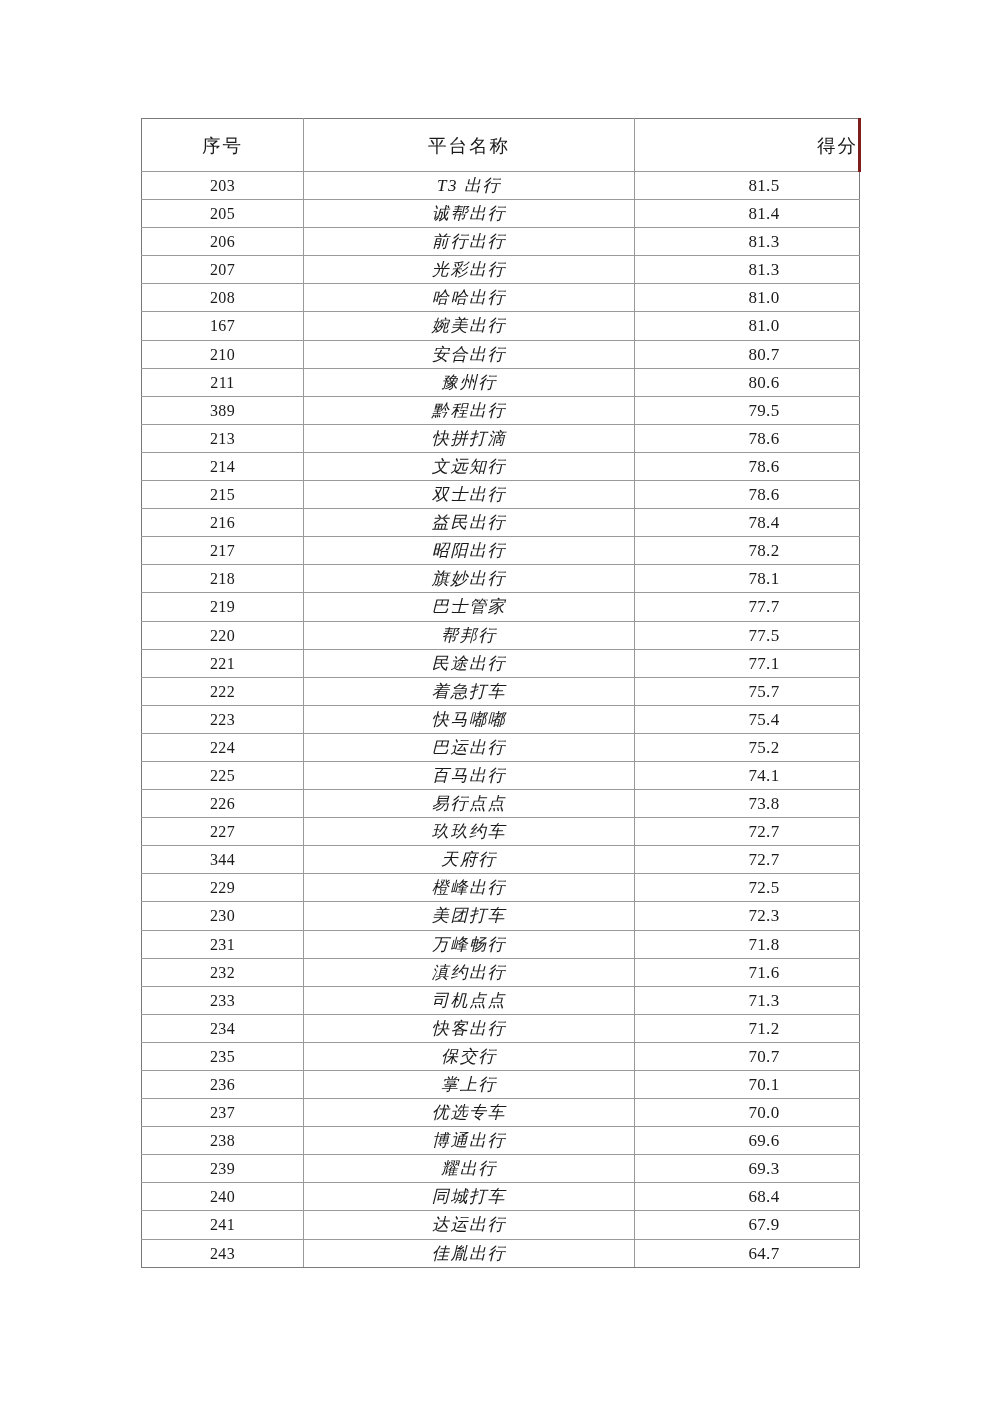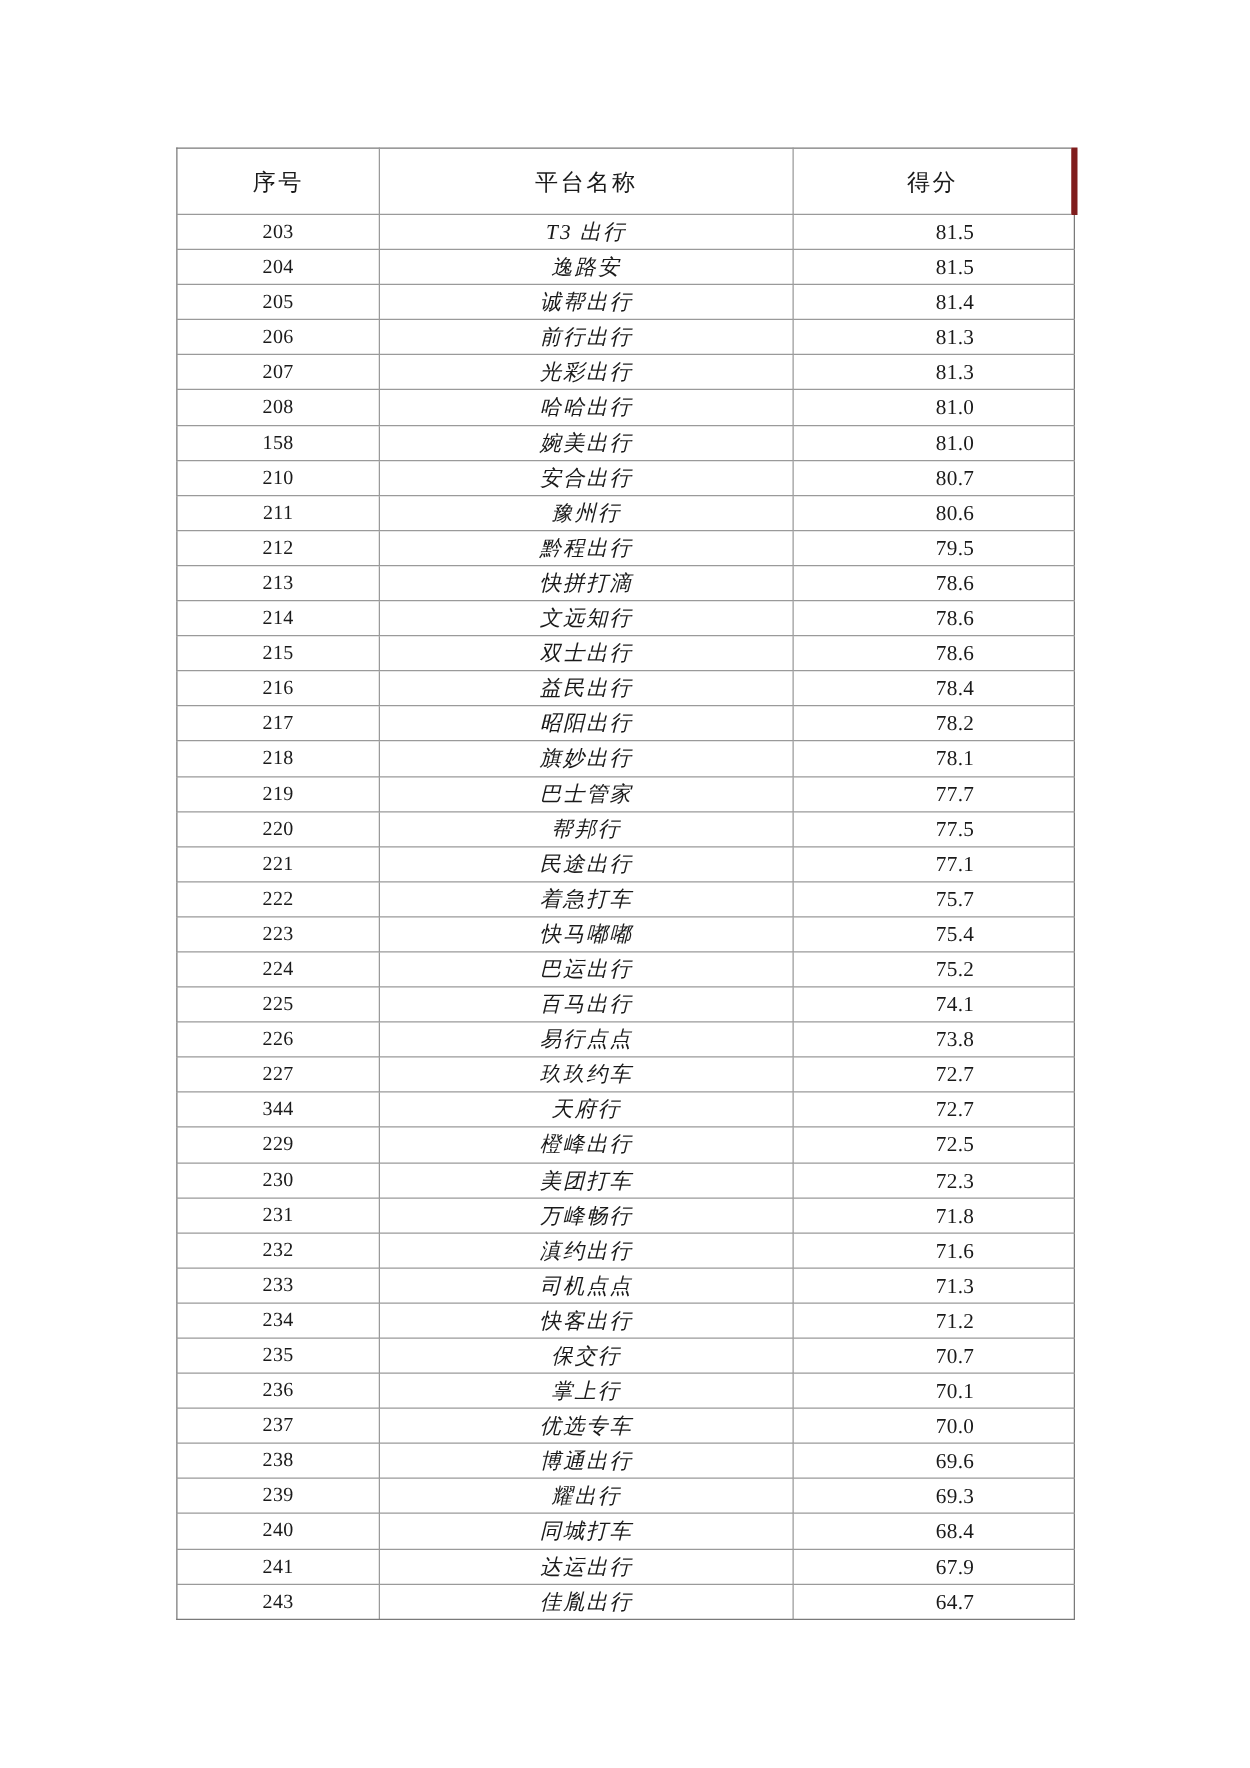--- a/index.html
+++ b/index.html
@@ -42,21 +42,21 @@
     font-weight: normal;
   }
   #score-table thead th {
     height: 52px;
     font-size: 18.5px;
     letter-spacing: 2px;
     border-top: 1px solid #7a7a7a;
     border-bottom: 1px solid #9a9a9a;
   }
   #score-table thead th.c-rank-h { border-left: 1px solid #7a7a7a; }
-  #score-table thead th.c-score-h { border-right: 5px solid #7f1d1d; }
+  #score-table thead th.c-score-h { border-right: 3px solid #7f1d1d; text-align: right; }
 
   #score-table tbody td {
     height: 27.1px;
     line-height: 27.1px;
     font-size: 17px;
   }
   #score-table tbody td.cell-rank {
     font-size: 16px;
     letter-spacing: 0.3px;
   }
@@ -92,61 +92,56 @@
         <th class="c-score-h">得分</th>
       </tr>
     </thead>
     <tbody id="table-body">
         <tr>
           <td class="cell-rank">203</td>
           <td class="cell-name">T3 出行</td>
           <td class="cell-score">81.5</td>
         </tr>
         <tr>
-          <td class="cell-rank">204</td>
-          <td class="cell-name">逸路安</td>
-          <td class="cell-score">81.5</td>
-        </tr>
-        <tr>
           <td class="cell-rank">205</td>
           <td class="cell-name">诚帮出行</td>
           <td class="cell-score">81.4</td>
         </tr>
         <tr>
           <td class="cell-rank">206</td>
           <td class="cell-name">前行出行</td>
           <td class="cell-score">81.3</td>
         </tr>
         <tr>
           <td class="cell-rank">207</td>
           <td class="cell-name">光彩出行</td>
           <td class="cell-score">81.3</td>
         </tr>
         <tr>
           <td class="cell-rank">208</td>
           <td class="cell-name">哈哈出行</td>
           <td class="cell-score">81.0</td>
         </tr>
         <tr>
-          <td class="cell-rank">158</td>
+          <td class="cell-rank">167</td>
           <td class="cell-name">婉美出行</td>
           <td class="cell-score">81.0</td>
         </tr>
         <tr>
           <td class="cell-rank">210</td>
           <td class="cell-name">安合出行</td>
           <td class="cell-score">80.7</td>
         </tr>
         <tr>
           <td class="cell-rank">211</td>
           <td class="cell-name">豫州行</td>
           <td class="cell-score">80.6</td>
         </tr>
         <tr>
-          <td class="cell-rank">212</td>
+          <td class="cell-rank">389</td>
           <td class="cell-name">黔程出行</td>
           <td class="cell-score">79.5</td>
         </tr>
         <tr>
           <td class="cell-rank">213</td>
           <td class="cell-name">快拼打滴</td>
           <td class="cell-score">78.6</td>
         </tr>
         <tr>
           <td class="cell-rank">214</td>

